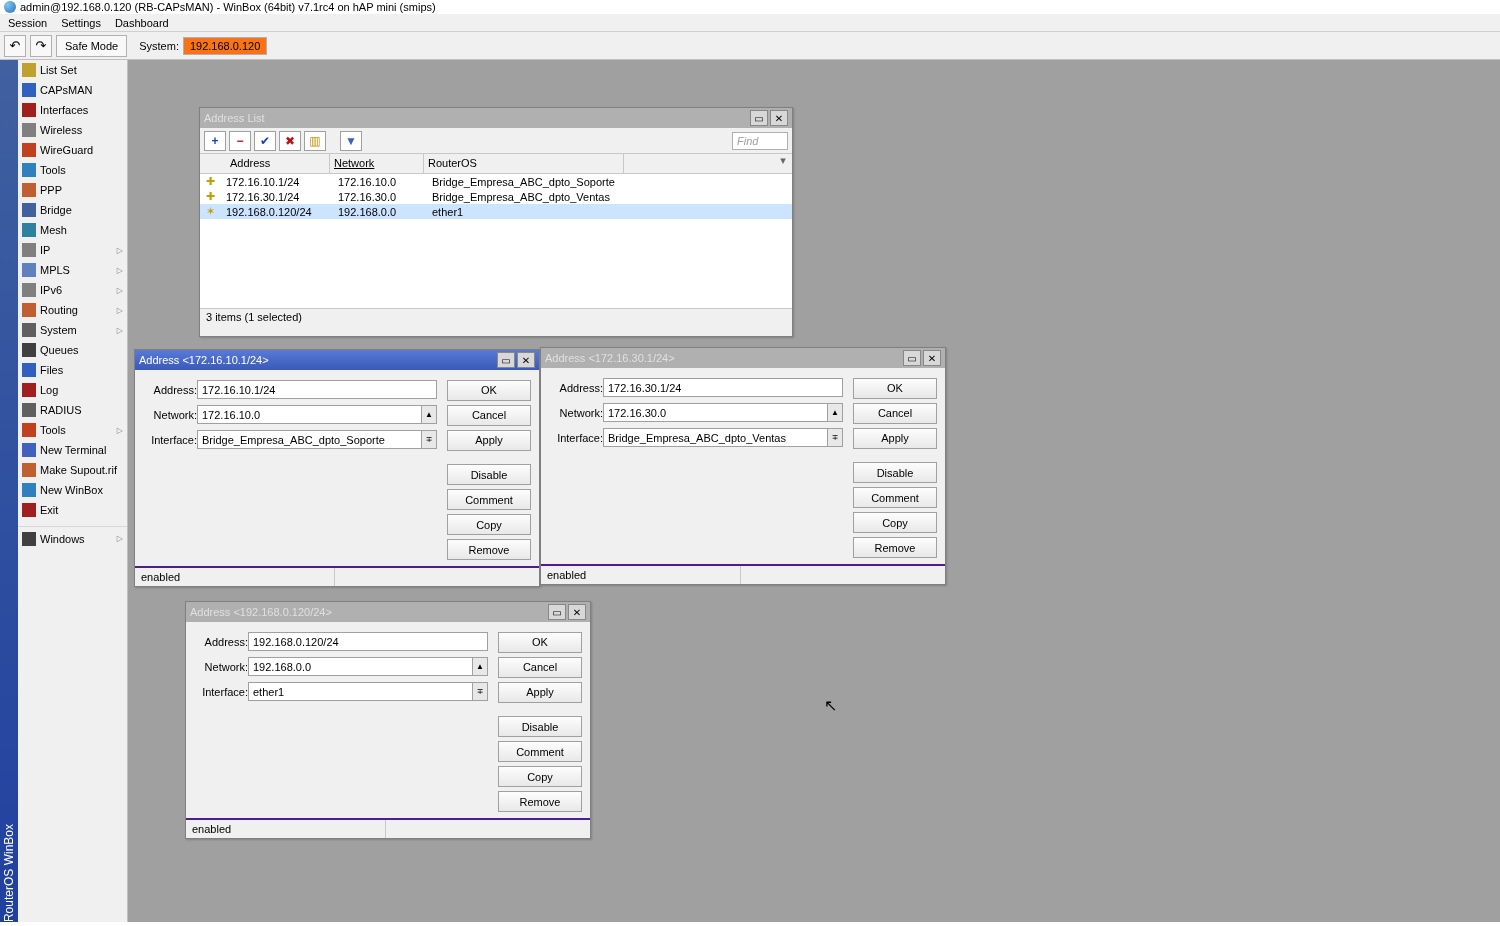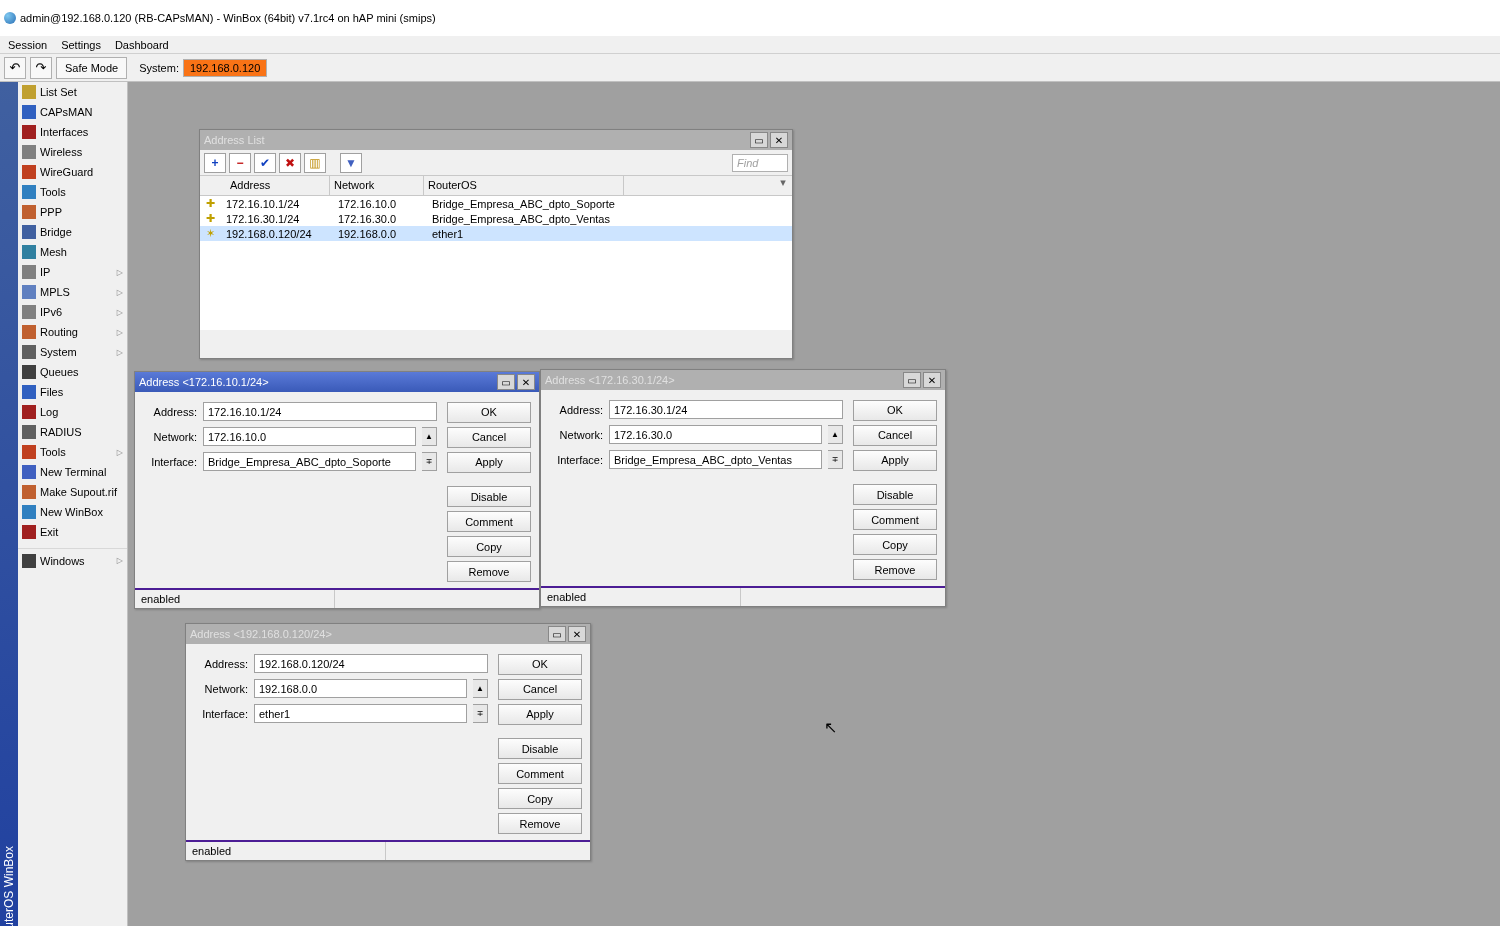--- a/index.html
+++ b/index.html
@@ -1,17 +1,17 @@
 <!DOCTYPE html>
 <html><head>
 <meta charset="utf-8">
 <style>
 *{box-sizing:border-box;font-family:Tahoma,Arial,sans-serif;font-size:11px;margin:0;padding:0}
 body{width:1500px;height:926px;background:#fff;position:relative;overflow:hidden}
-.titlebar{height:36px;background:#fff;display:flex;align-items:center;padding:0 4px;gap:4px}
+.titlebar{height:14px;background:#fff;display:flex;align-items:center;padding:0 4px;gap:4px}
 .titlebar .globe{width:12px;height:12px;border-radius:50%;background:radial-gradient(circle at 30% 30%,#7ec8f0,#2a6fb5)}
 .menubar{height:18px;background:#f0f0f0;display:flex;align-items:center;padding:0 2px;gap:2px;border-bottom:1px solid #d0d0d0}
 .menubar span{padding:2px 6px}
 .toolbar{height:28px;background:#f0f0f0;display:flex;align-items:center;padding:0 4px;gap:4px;border-bottom:1px solid #c0c0c0}
 .tbtn{width:22px;height:22px;border:1px solid #b0b0b0;background:#f8f8f8;display:flex;align-items:center;justify-content:center;font-size:13px}
 .safe{height:22px;border:1px solid #b0b0b0;background:#f8f8f8;padding:0 8px;display:flex;align-items:center}
 .sess-lbl{margin-left:8px}
 .sess-val{border:1px solid #b0b0b0;background:#f97316;padding:2px 6px;min-width:74px}
 .main{display:flex;height:862px}
 .vtab{width:18px;background:linear-gradient(#4060a0,#2040a0);color:#fff;display:flex;align-items:flex-end;justify-content:center}
@@ -37,21 +37,21 @@
 .list-head .col{border-right:1px solid #c8c8c8;padding:3px 4px}
 .list-head .col-end{width:18px;border-right:none;text-align:center;color:#666}
 .list-body{background:#fff;height:134px;overflow:hidden}
 .row{height:15px;display:flex;align-items:center}
 .row.sel{background:#cde4ff}
 .row .cell{padding:0 4px;white-space:nowrap;overflow:hidden}
 .row .flag{width:12px;margin-left:6px;margin-right:4px}
 .status{height:18px;background:#f0f0f0;border-top:1px solid #c8c8c8;padding:2px 6px}
 .form-body{display:flex;height:calc(100% - 40px);padding:10px 8px 6px 8px;gap:10px}
 .form-left{flex:1;display:flex;flex-direction:column;gap:6px}
-.form-row{display:flex;align-items:center;gap:6px}
+.form-row{display:flex;align-items:center;}
 .form-row label{width:54px;text-align:right}
 .form-row input{flex:1;border:1px solid #a0a0a0;padding:2px 4px;height:19px;background:#fff}
 .form-row .combo{width:15px;height:19px;border:1px solid #a0a0a0;border-left:none;background:#e8e8e8;display:flex;align-items:center;justify-content:center;font-size:8px}
 .form-right{width:84px;display:flex;flex-direction:column;gap:4px}
 .fbtn{height:22px;border:1px solid #a0a0a0;background:linear-gradient(#fdfdfd,#e8e8e8);display:flex;align-items:center;justify-content:center}
 .fgap{height:6px}
 .bottom-status{height:20px;background:#f0f0f0;border-top:2px solid #4c1d95;display:flex}
 .bottom-status span:first-child{flex:0 0 200px;padding:3px 6px;border-right:1px solid #c8c8c8}
 </style>
 </head>
@@ -198,21 +198,21 @@
         <div class="ltbtn" style="color:#1040c0">✔</div>
         <div class="ltbtn" style="color:#c01010">✖</div>
         <div class="ltbtn" style="color:#c09010">▥</div>
         <div style="width:8px"></div>
         <div class="ltbtn" style="color:#4060c0">▼</div>
         <div class="find">Find</div>
       </div>
       <div class="list-head" id="list-head">
           <div style="width: 26px;"></div>
           <div class="col" style="width: 104px;">Address</div>
-          <div class="col" style="width: 94px;">Network</div>
+          <div class="col" style="width: 94px; text-decoration: underline;">Network</div>
           <div class="col" style="width: 200px;">RouterOS</div>
           <div style="flex: 1 1 0%;"></div>
           <div class="col-end">▾</div>
         </div>
       <div class="list-body" id="list-body">
           <div class="row">
             <span class="flag" style="color: rgb(192, 160, 0);">✚</span>
             <span class="cell" style="width: 112px;">172.16.10.1/24</span>
             <span class="cell" style="width: 94px;">172.16.10.0</span>
             <span class="cell" style="width: 200px;">Bridge_Empresa_ABC_dpto_Soporte</span>
@@ -223,20 +223,21 @@
             <span class="cell" style="width: 94px;">172.16.30.0</span>
             <span class="cell" style="width: 200px;">Bridge_Empresa_ABC_dpto_Ventas</span>
           </div>
           <div class="row sel">
             <span class="flag" style="color: rgb(192, 160, 0);">✶</span>
             <span class="cell" style="width: 112px;">192.168.0.120/24</span>
             <span class="cell" style="width: 94px;">192.168.0.0</span>
             <span class="cell" style="width: 200px;">ether1</span>
           </div>
         </div>
+      <div class="status">3 items (1 selected)</div>
     </div>
 
     <div class="win" style="left:6px;top:289px;width:406px;height:238px">
       <div class="win-titlebar active">
         <span class="title">Address &lt;172.16.10.1/24&gt;</span>
         <div class="win-btn">▭</div>
         <div class="win-btn">✕</div>
       </div>
       <div class="form-body">
         <div class="form-left">

